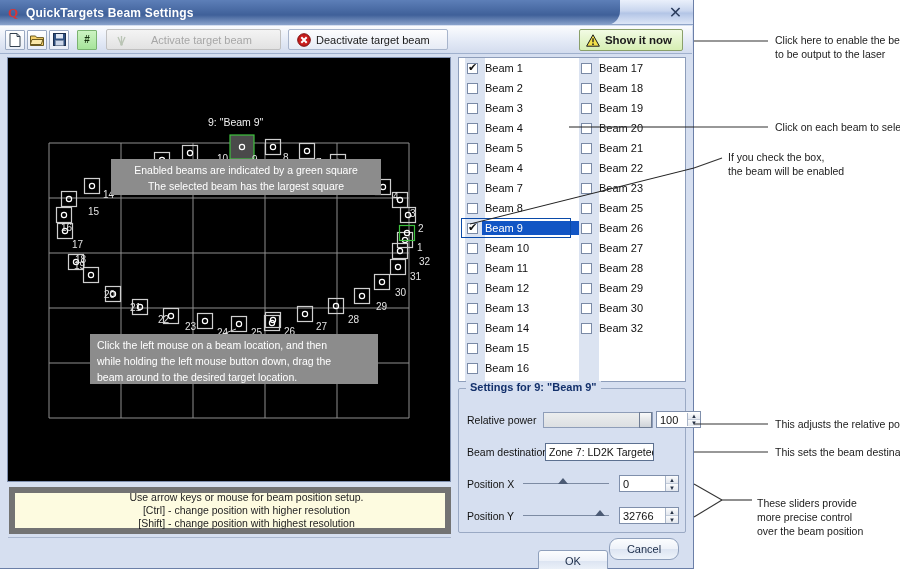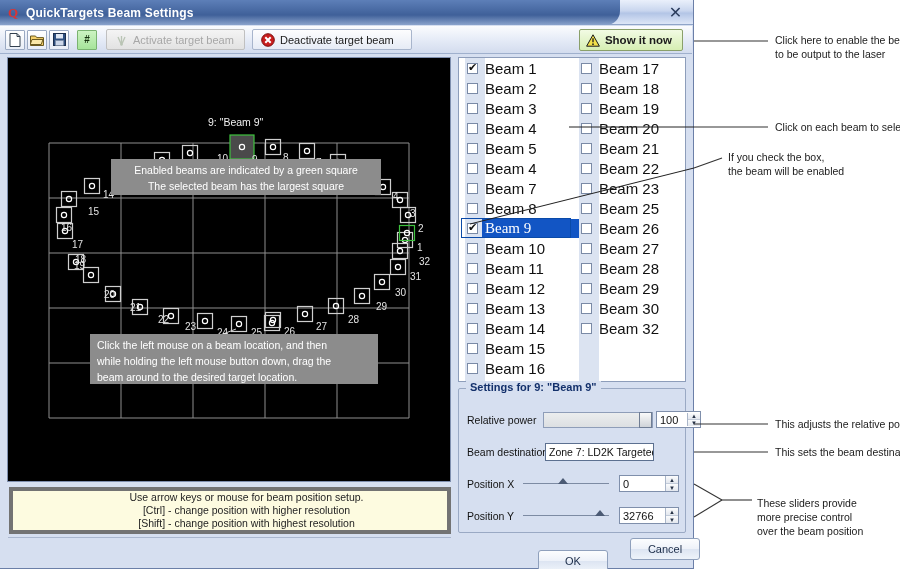--- a/index.html
+++ b/index.html
@@ -79,21 +79,21 @@
   .canvas-wrap {
     position:absolute; left:7px; top:57px; width:444px; height:425px;
     background:#000; border:1px solid #7f8fae;
     overflow:hidden;
   }
   .canvas-wrap svg { display:block; }
 
   
   .hintbox {
     position:absolute; left:9px; top:487px; width:442px; height:47px;
-    background:#fdfbe0; border:4px solid #737373;
+    background:#fdfbe0; border:6px solid #737373;
     display:flex; flex-direction:column; align-items:center; justify-content:center;
     font-size:10.5px; color:#242424; line-height:13px;padding-left:33px;
   }
 
   
   .beamlist {
     position:absolute; left:458px; top:57px; width:228px; height:325px;
     background:#ffffff; border:1px solid #8d9dba;
   }
   .beam-cols { display:flex; height:100%; }
@@ -107,24 +107,24 @@
     padding-left:8px; cursor:pointer;
   }
   .beam-row .cb {
     width:11px; height:11px; background:#fff; border:1px solid #7a8aa6;
     margin-right:7px; flex:none; position:relative;
   }
   .beam-row .cb.checked::after {
     content:"\2714"; position:absolute; left:0px; top:-3px;
     font-size:11px; color:#111; line-height:13px;
   }
-  .beam-row .lbl { font-size:15px; color:#101010; white-space:nowrap; }
+  .beam-row .lbl { font-size:11px; color:#101010; white-space:nowrap; }
   .beam-row.selected { }
   .beam-row.selected .lbl {
-    background:#1255c4; color:#fff; padding:1px 56px 1px 3px; margin-left:-3px;font-family:Liberation Serif, serif;
+    background:#1255c4; color:#fff; padding:1px 56px 1px 3px; margin-left:-3px;
   }
   .beam-row.selected::before {
     content:""; position:absolute; left:2px; top:0px; right:2px; bottom:0px;
     border:1px solid #0a4aa8;
   }
 
   
   .settings {
     position:absolute; left:458px; top:388px; width:228px; height:145px;
     border:1px solid #9aa9c4; border-radius:2px;
@@ -182,21 +182,21 @@
   
   .btnbar { position:absolute; left:458px; top:538px; width:228px; height:25px; }
   .dlgbtn {
     position:absolute; top:0; width:70px; height:22px;
     border:1px solid #8fa0bc; border-radius:3px;
     background: linear-gradient(180deg,#fcfdfe 0%,#eef2f9 48%,#dde5f2 52%,#eef3fa 100%);
     font-size:11px; color:#1b2c48; display:flex; align-items:center; justify-content:center;
     cursor:pointer;
   }
   .dlgbtn.ok { left:80px;margin-top:12px; }
-  .dlgbtn.cancel { left:172px; }
+  .dlgbtn.cancel { left:151px;border-radius:9px; }
 
   .sunken-strip {
     position:absolute; left:8px; top:537px; width:443px; height:28px;
     background:#d6dff0; border-top:1px solid #aab7cf;
   }
 
   
   .anno {
     position:absolute; font-size:10.5px; color:#1b1b1b; line-height:14px;
     white-space:nowrap;
@@ -234,21 +234,21 @@
       </div>
       <div class="tb-btn">
         <svg width="13" height="13" viewBox="0 0 13 13">
             <rect x="0.5" y="0.5" width="12" height="12" fill="#2e4f80" stroke="#1c2f4d"></rect>
             <rect x="3" y="1" width="7" height="4.5" fill="#dfe7f3"></rect>
             <rect x="2.5" y="7.5" width="8" height="5" fill="#cdd8ea" stroke="#7c8ba0" stroke-width="0.5"></rect>
           </svg>
       </div>
       <div class="tb-btn green" style="font-size:10px;font-weight:bold;color:#17320f;">#</div>
 
-      <div class="tb-wide disabled" style="width:139px;">
+      <div class="tb-wide disabled" style="width:175px;gap:18px;">
         <span class="ic">
           <svg width="13" height="13" viewBox="0 0 13 13">
               <path d="M6.5 12 L3 4 M6.5 12 L6.5 3 M6.5 12 L10 4" stroke="#b9c4b4" stroke-width="1.3" fill="none"></path>
               <circle cx="6.5" cy="11.5" r="1.2" fill="#b9c4b4"></circle>
             </svg>
         </span>
         <span>Activate target beam</span>
       </div>
 
       <div class="tb-wide" style="width:160px;">

